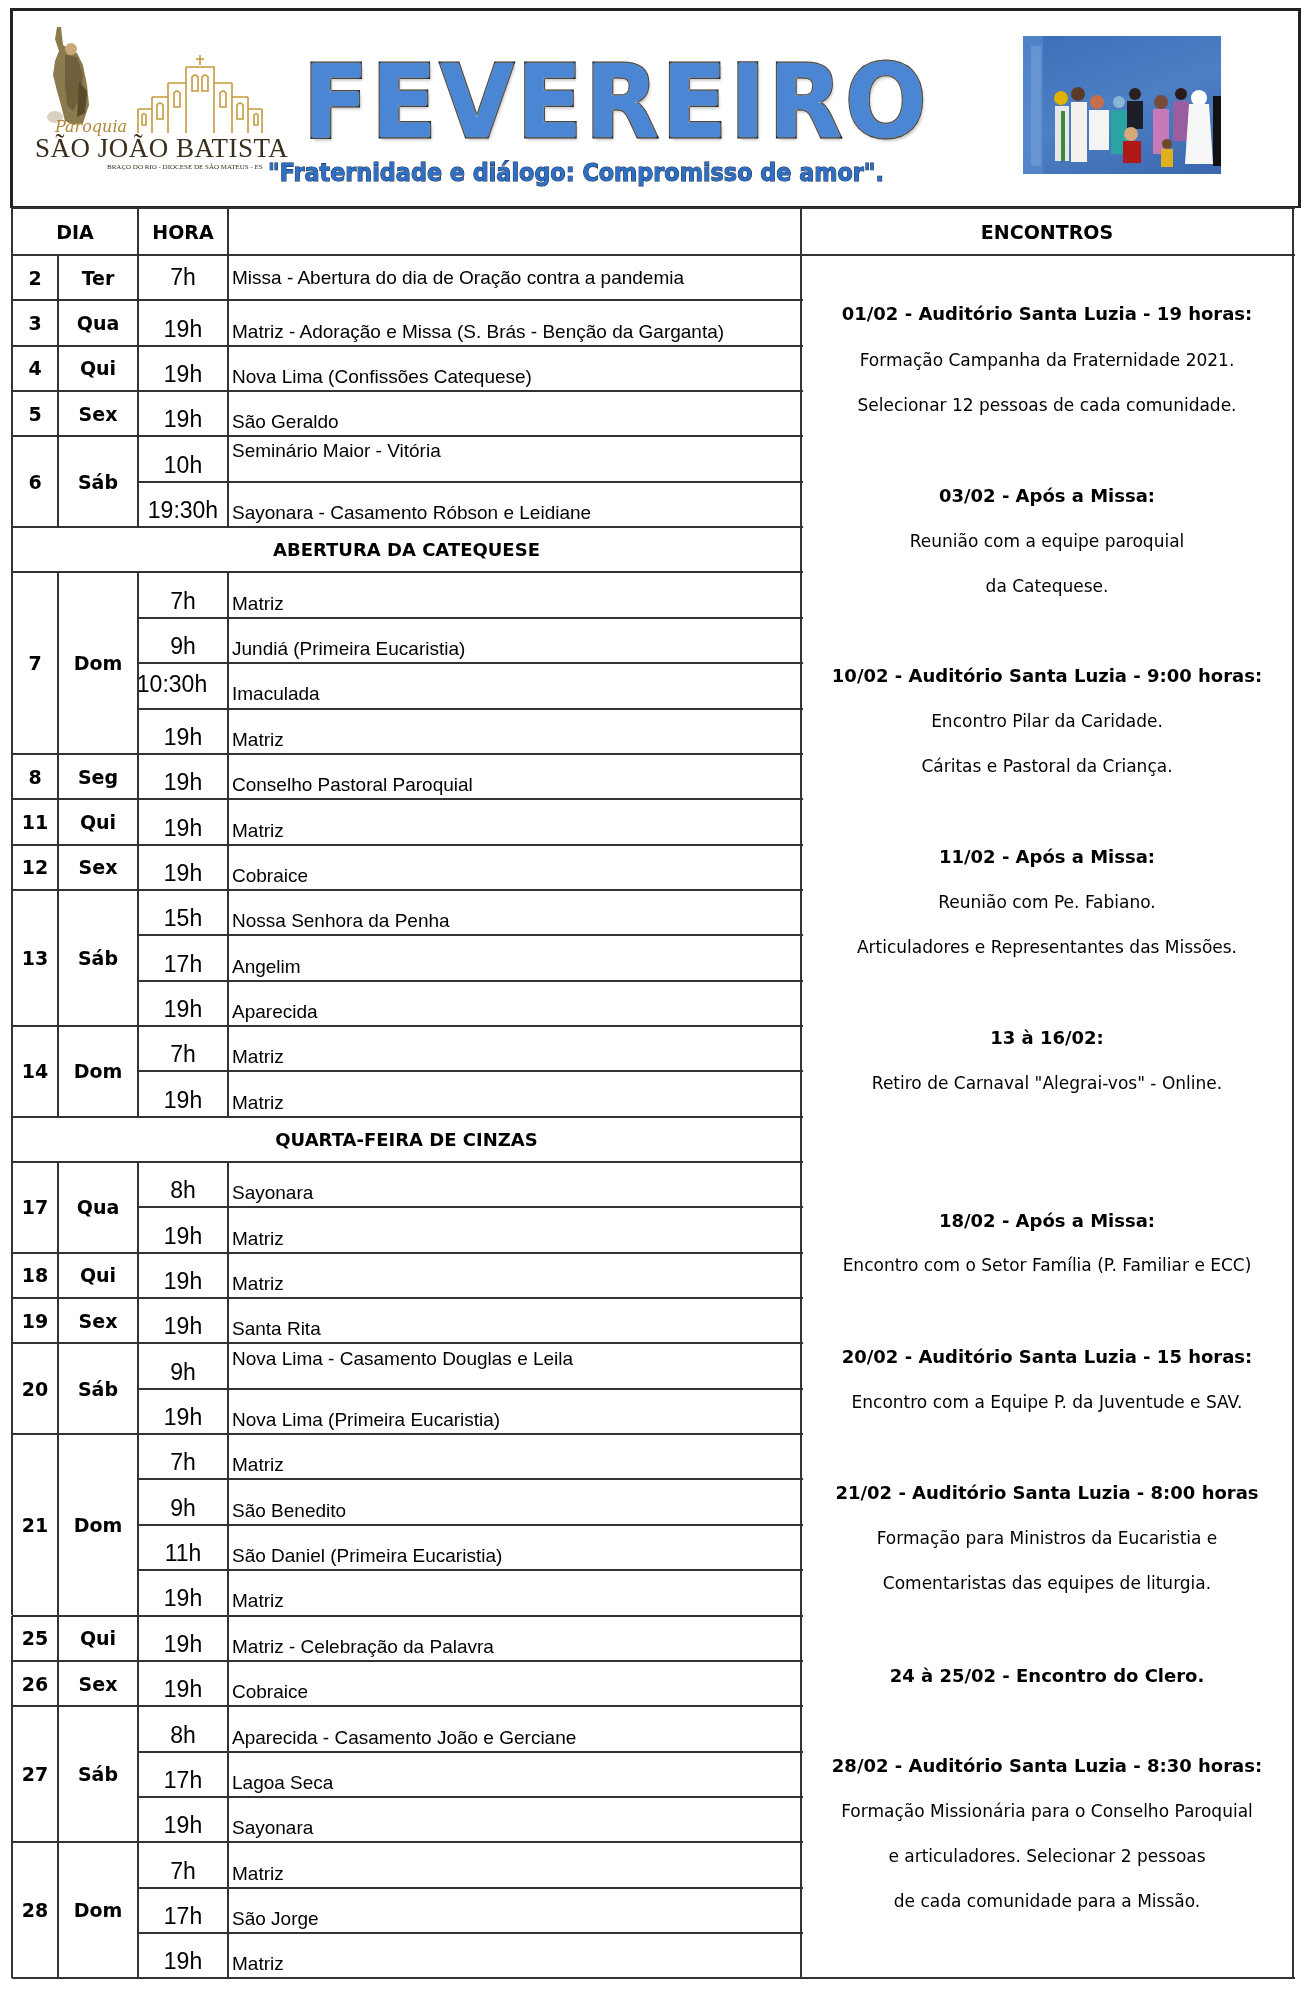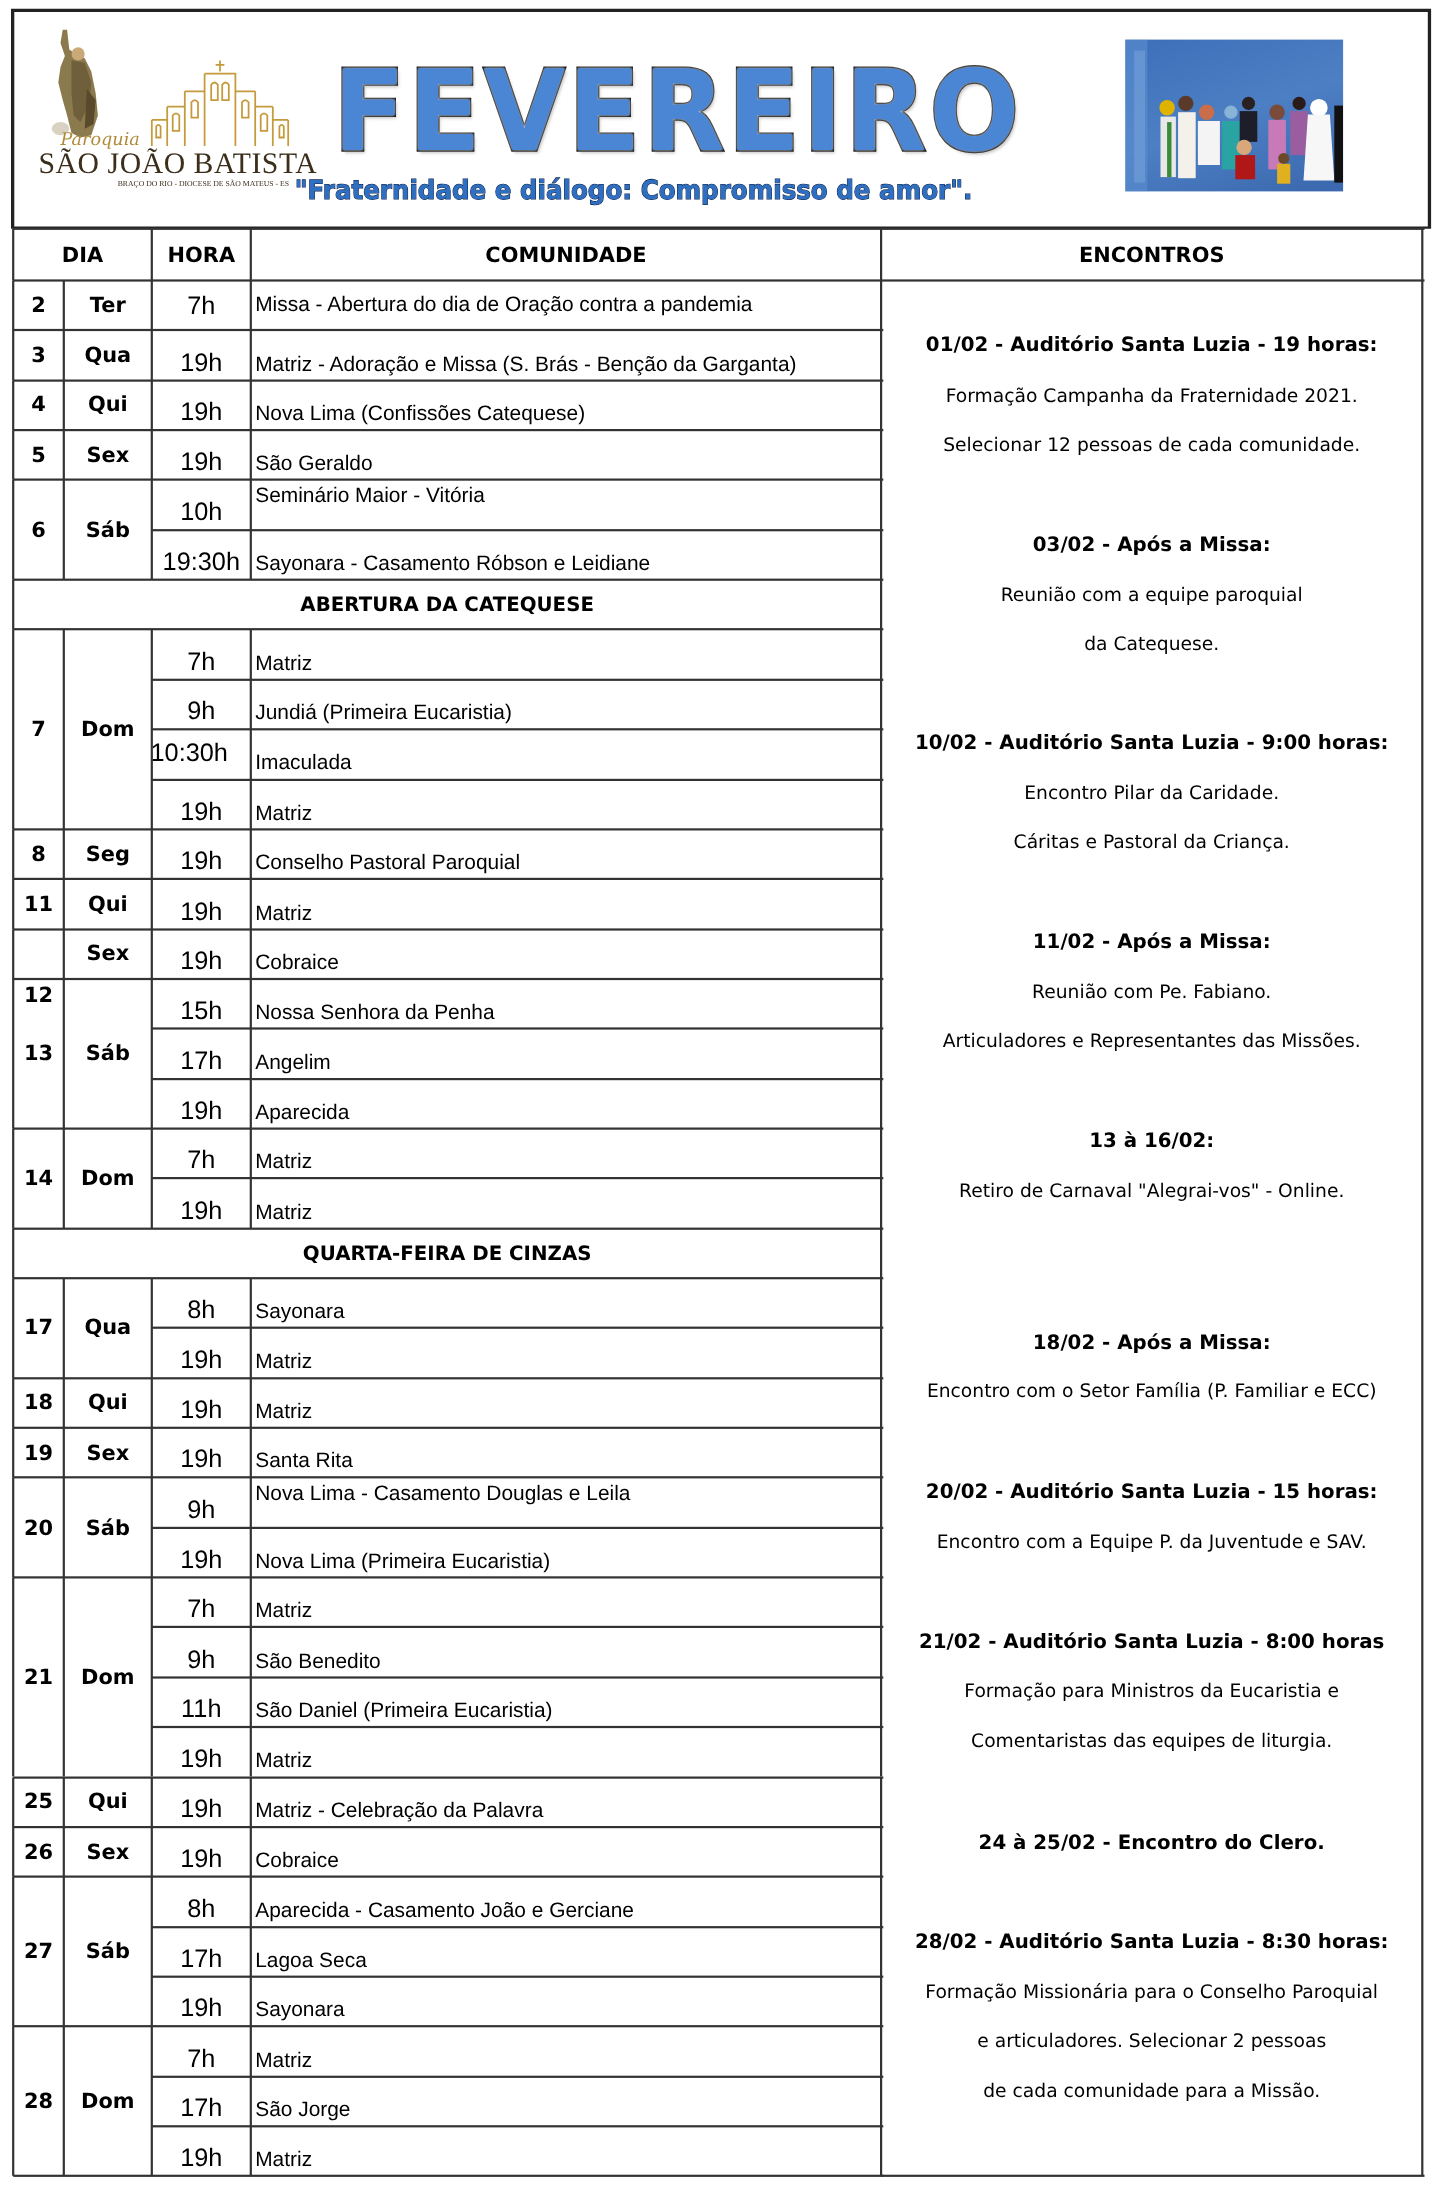--- a/index.html
+++ b/index.html
@@ -98,21 +98,20 @@
       <path d="M166 68 L186 68 L190 128 L162 128 Z" fill="#f7f7f7"></path>
       <rect x="190" y="60" width="8" height="70" fill="#111"></rect>
     </svg>
   </div>
 </div>
 
 <div class="tbl" id="tbl">
 
   <div class="cell th" style="left:2px;top:0;width:126px;height:47px;">DIA</div>
   <div class="cell th" style="left:128px;top:0;width:90px;height:47px;">HORA</div>
-  <div class="cell th" style="left:218px;top:0;width:573px;height:47px;">COMUNIDADE</div>
   <div class="cell th" style="left:791px;top:0;width:492px;height:47px;">ENCONTROS</div>
 
   <div id="rows">
       <div class="cell dnum" style="left: 2px; width: 46px; top: 47px; height: 45.35px;">
         <span>2</span>
       </div>
       <div class="cell dname" style="left: 48px; width: 80px; top: 47px; height: 45.35px;">
         <span>Ter</span>
       </div>
       <div class="cell hora" style="left: 128px; width: 90px; top: 47px; height: 45.35px;">
@@ -225,21 +224,21 @@
       </div>
       <div class="cell dname" style="left: 48px; width: 80px; top: 591.2px; height: 45.35px;">
         <span>Qui</span>
       </div>
       <div class="cell hora" style="left: 128px; width: 90px; top: 591.2px; height: 45.35px; align-items: flex-end; padding-bottom: 3px;">
         <span>19h</span>
       </div>
       <div class="cell com" style="left: 218px; width: 573px; top: 591.2px; height: 45.35px; align-items: flex-end; padding-bottom: 3px;">
         <span>Matriz</span>
       </div>
-      <div class="cell dnum" style="left: 2px; width: 46px; top: 636.55px; height: 45.35px; margin-top: 38px;">
+      <div class="cell dnum" style="left: 2px; width: 46px; top: 636.55px; height: 45.35px;">
         <span>12</span>
       </div>
       <div class="cell dname" style="left: 48px; width: 80px; top: 636.55px; height: 45.35px;">
         <span>Sex</span>
       </div>
       <div class="cell hora" style="left: 128px; width: 90px; top: 636.55px; height: 45.35px; align-items: flex-end; padding-bottom: 3px;">
         <span>19h</span>
       </div>
       <div class="cell com" style="left: 218px; width: 573px; top: 636.55px; height: 45.35px; align-items: flex-end; padding-bottom: 3px;">
         <span>Cobraice</span>

